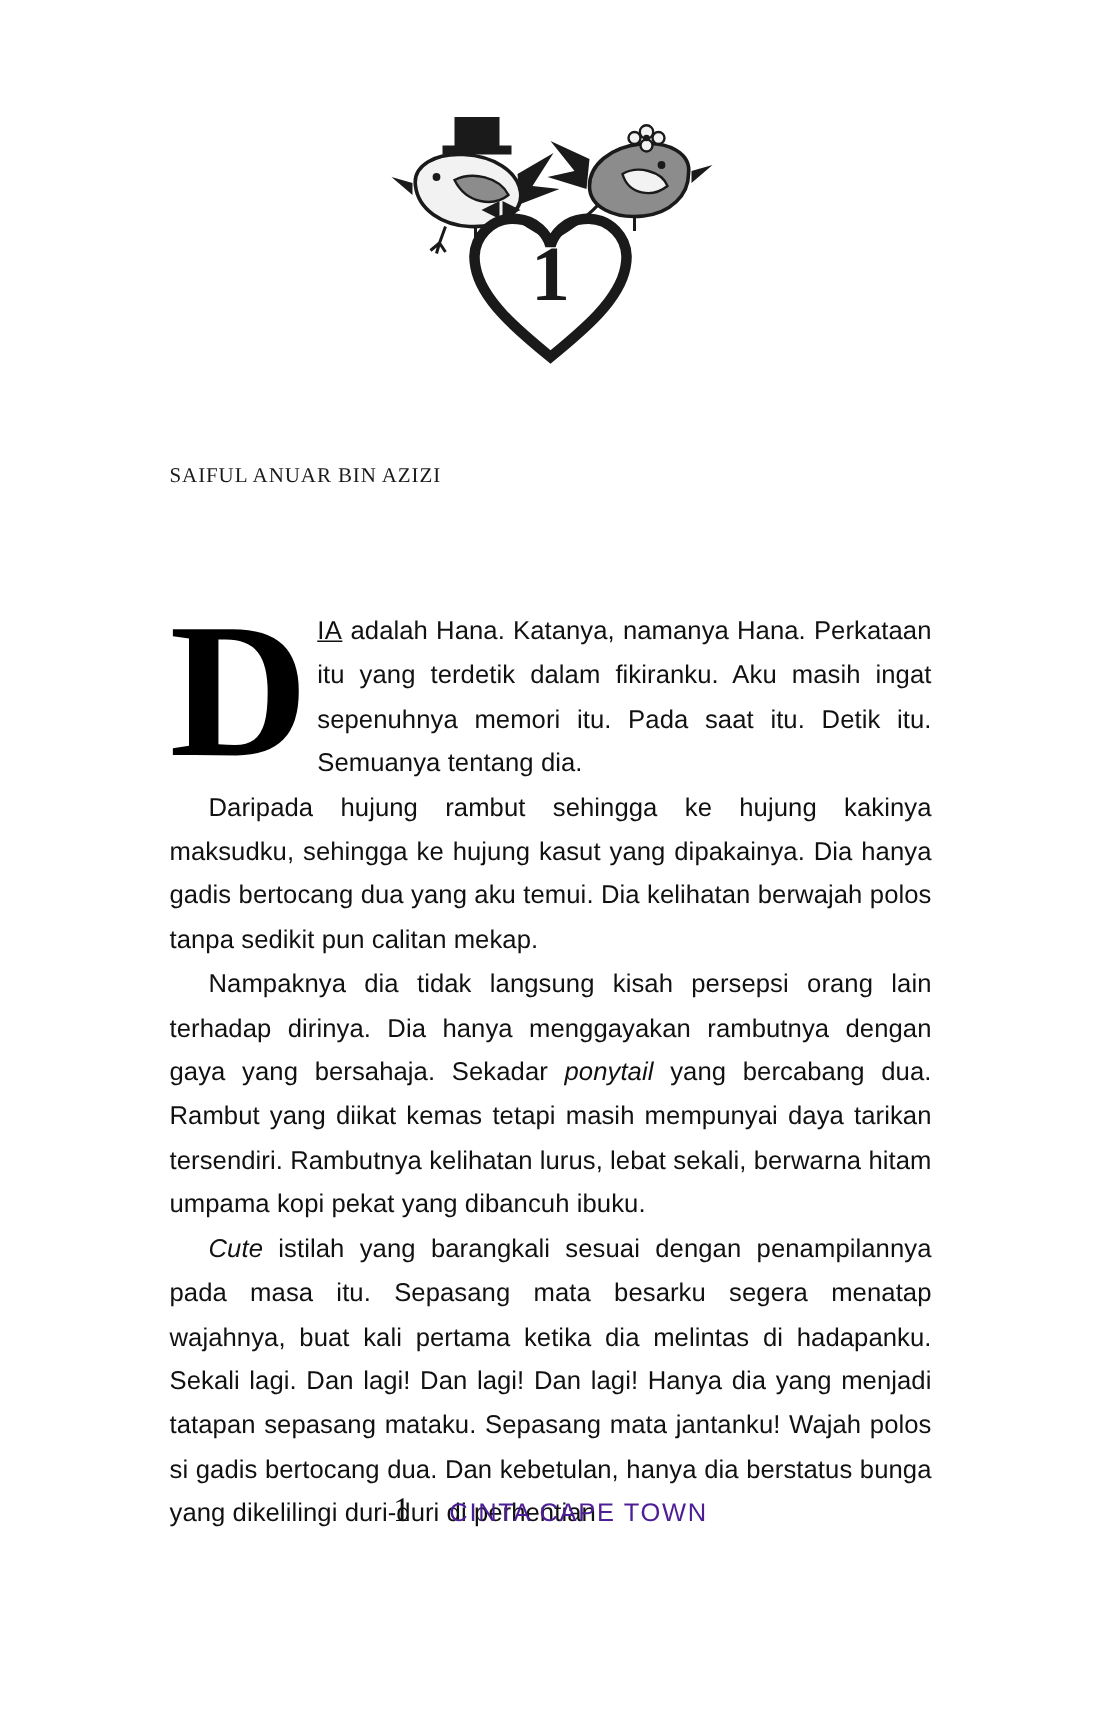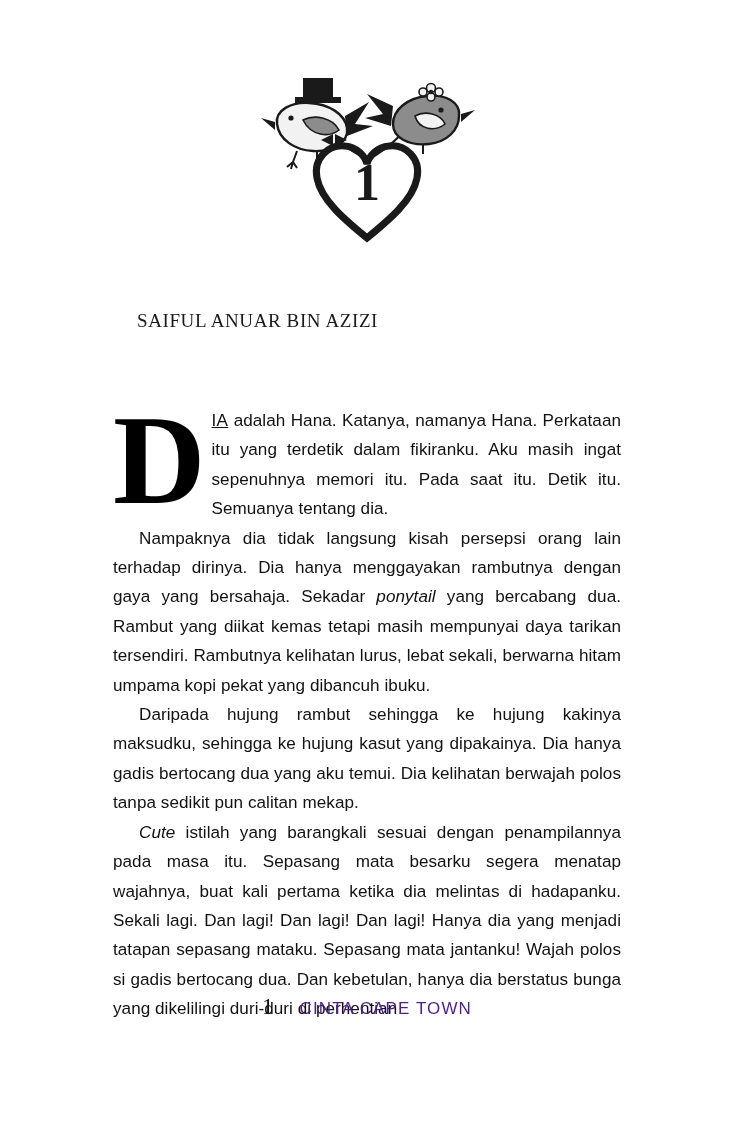--- a/index.html
+++ b/index.html
@@ -37,25 +37,24 @@
     display: block;
   }
 
   
   .author {
     position: absolute;
     top: 310px;
     left: 113px;
     width: 520px;
     font-family: "Liberation Serif", serif;
-    font-size: 19px;
+    font-size: 14px;
     letter-spacing: 0.6px;
     color: #1a1a1a;
     white-space: nowrap;
-    margin-left: 24px;
   }
 
   
   .body-block {
     position: absolute;
     top: 406px;
     left: 113px;
     width: 508px;
   }
 
@@ -187,23 +186,23 @@
 
   <div class="author">SAIFUL ANUAR BIN AZIZI</div>
 
   <div class="body-block">
     <div class="body-text">
 
       <p class="para first">
         <span class="dropcap">D</span><span class="smallcaps-lead">IA</span><span> adalah Hana. Katanya, namanya Hana. Perkataan itu yang terdetik dalam fikiranku. Aku masih ingat sepenuhnya memori itu. Pada saat itu. Detik itu. Semuanya tentang dia.</span>
       </p>
 
+      <p class="para">Daripada hujung rambut sehingga ke hujung kakinya maksudku, sehingga ke hujung kasut yang dipakainya. Dia hanya gadis bertocang dua yang aku temui. Dia kelihatan berwajah polos tanpa sedikit pun calitan mekap.</p>
+
       <p class="para"><span>Nampaknya dia tidak langsung kisah persepsi orang lain terhadap dirinya. Dia hanya menggayakan rambutnya dengan gaya yang bersahaja. Sekadar </span><em>ponytail</em><span> yang bercabang dua. Rambut yang diikat kemas tetapi masih mempunyai daya tarikan tersendiri. Rambutnya kelihatan lurus, lebat sekali, berwarna hitam umpama kopi pekat yang dibancuh ibuku.</span></p>
-
-      <p class="para">Daripada hujung rambut sehingga ke hujung kakinya maksudku, sehingga ke hujung kasut yang dipakainya. Dia hanya gadis bertocang dua yang aku temui. Dia kelihatan berwajah polos tanpa sedikit pun calitan mekap.</p>
 
       <p class="para"><em>Cute</em><span> istilah yang barangkali sesuai dengan penampilannya pada masa itu. Sepasang mata besarku segera menatap wajahnya, buat kali pertama ketika dia melintas di hadapanku. Sekali lagi. Dan lagi! Dan lagi! Dan lagi! Hanya dia yang menjadi tatapan sepasang mataku. Sepasang mata jantanku! Wajah polos si gadis bertocang dua. Dan kebetulan, hanya dia berstatus bunga yang dikelilingi duri-duri di perhentian</span></p>
 
     </div>
   </div>
 
   <div class="footer">
     <span class="folio">1</span>
     <span class="running-head">CINTA CAPE TOWN</span>
   </div>

